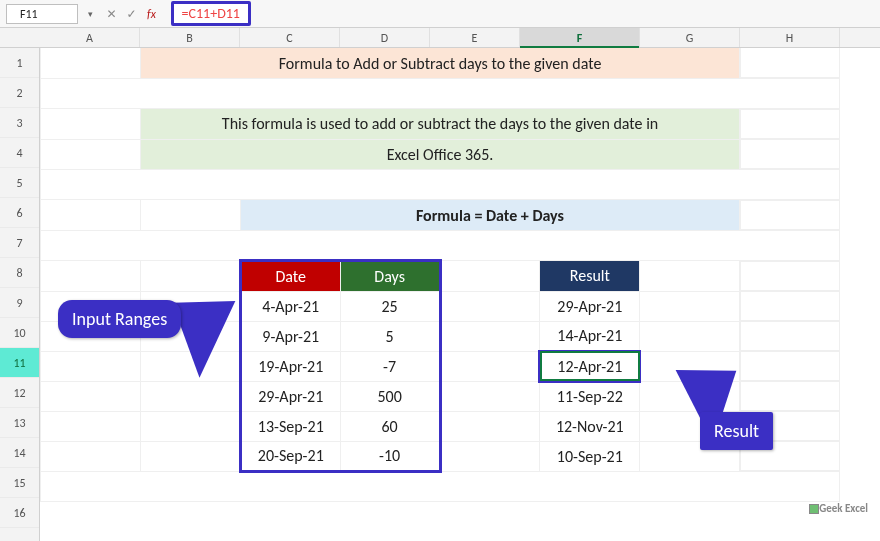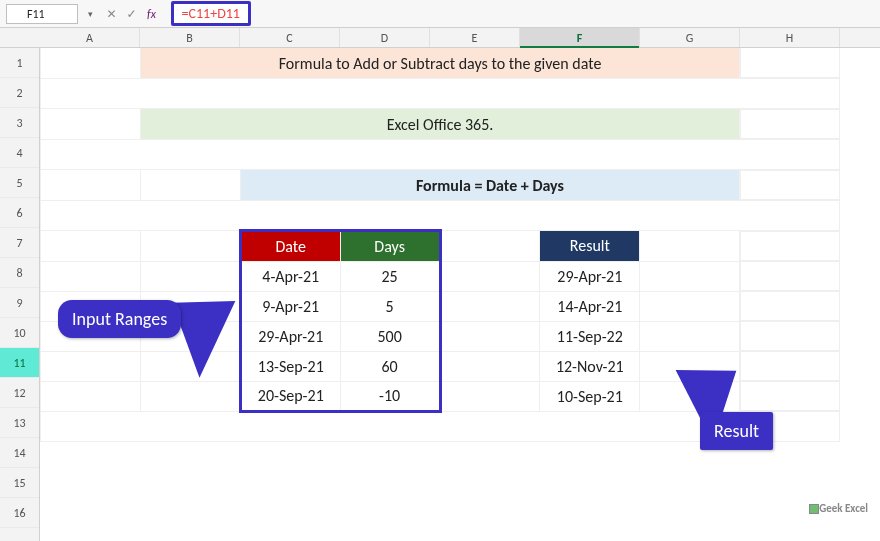--- a/index.html
+++ b/index.html
@@ -1,25 +1,25 @@
 <!DOCTYPE html>
 <html><head>
 <meta charset="utf-8">
 <style>
   * { box-sizing: border-box; }
   html, body { margin:0; padding:0; font-family: Calibri, Arial, sans-serif; background:#fff; color:#222; }
   .app { width:880px; height:541px; position:relative; overflow:hidden; background:#fff; }
 
   
   .topbar { position:absolute; top:0; left:0; right:0; height:28px; background:#f7f7f7; border-bottom:1px solid #d0d0d0; display:flex; align-items:center; padding:2px 6px; gap:8px; font-size:12px; }
-  .namebox { width:72px; height:20px; border:1px solid #bfbfbf; background:#fff; display:flex; align-items:center; padding:0 20px; }
+  .namebox { width:72px; height:20px; border:1px solid #bfbfbf; background:#fff; display:flex; align-items:center; padding:0 13px; }
   .nb-chevron { font-size:9px; color:#666; margin-left:2px; }
   .fb-btns { display:flex; align-items:center; gap:6px; color:#888; padding:0 4px; }
   .fb-btns span { width:14px; text-align:center; }
-  .fx { font-style:italic; font-weight:normal; color:#701a75; }
+  .fx { font-style:italic; font-weight:normal; color:#b91c1c; }
   .formula-wrap { flex:1; display:flex; align-items:center; }
   .formula-box { display:inline-block; padding:1px 8px; border:3px solid #3b2fc4; background:#fff; font-size:14px; color:#ef4444; border-radius:2px; }
 
   
   .grid { position:absolute; top:28px; left:0; right:0; bottom:0; }
   
   .colH { position:absolute; top:0; left:0; right:0; height:20px; display:flex; background:#f3f3f3; border-bottom:1px solid #d0d0d0; font-size:12px; color:#555; }
   .rowHcol { position:absolute; top:20px; left:0; width:40px; bottom:0; background:#f3f3f3; border-right:1px solid #d0d0d0; }
   .rowH { height:30px; border-bottom:1px solid #eaeaea; display:flex; align-items:center; justify-content:center; font-size:12px; color:#555; }
   .rowH.sel { background:#5eead4; color:#0e6f3c; }
@@ -124,20 +124,25 @@
             <tr>
           <td class="cA"></td>
           <td class="title" colspan="6">Formula to Add or Subtract days to the given date</td>
           <td class="cH"></td>
         </tr>
 
         <tr>
               <td colspan="8"></td>
             </tr>
 
+        <tr>
+          <td class="cA"></td>
+          <td class="desc" colspan="6">This formula is used to add or subtract the days to the given date in</td>
+          <td class="cH"></td>
+        </tr>
 
         <tr>
           <td class="cA"></td>
           <td class="desc" colspan="6">Excel Office 365.</td>
           <td class="cH"></td>
         </tr>
 
         <tr>
               <td colspan="8"></td>
             </tr>
@@ -174,20 +179,30 @@
           <td class="cG"></td>
           <td class="cH"></td>
         </tr>
         <tr>
           <td class="cA"></td>
           <td class="cB"></td>
           <td class="cC blk-l">9-Apr-21</td>
           <td class="cD blk-r">5</td>
           <td class="cE"></td>
           <td class="cF">14-Apr-21</td>
+          <td class="cG"></td>
+          <td class="cH"></td>
+        </tr>
+        <tr>
+          <td class="cA"></td>
+          <td class="cB"></td>
+          <td class="cC blk-l">19-Apr-21</td>
+          <td class="cD blk-r">-7</td>
+          <td class="cE"></td>
+          <td class="cF blk sel-cell">12-Apr-21</td>
           <td class="cG"></td>
           <td class="cH"></td>
         </tr>
         <tr>
           <td class="cA"></td>
           <td class="cB"></td>
           <td class="cC blk-l">29-Apr-21</td>
           <td class="cD blk-r">500</td>
           <td class="cE"></td>
           <td class="cF">11-Sep-22</td>

